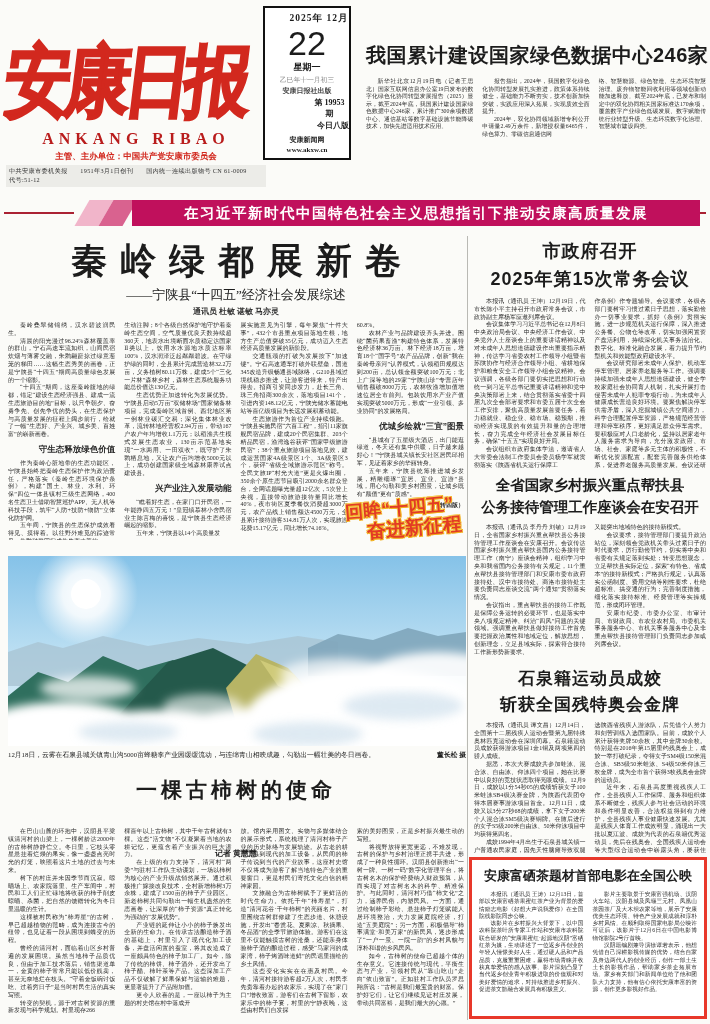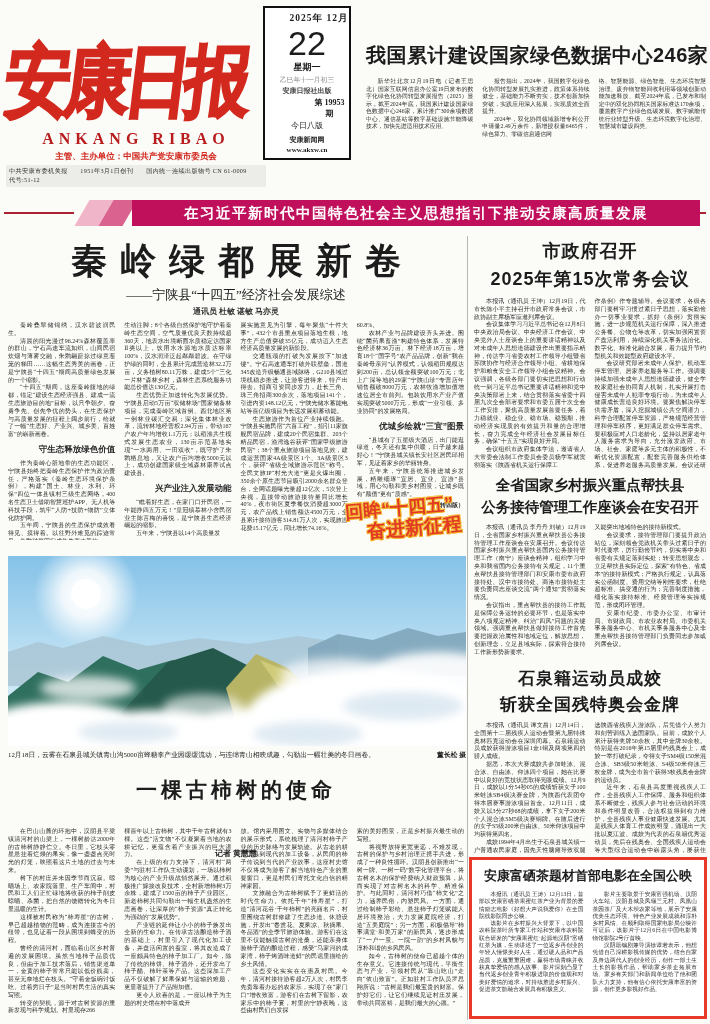--- a/index.html
+++ b/index.html
@@ -23,21 +23,21 @@
 
   .datebox { left:263px; top:6px; width:88px; height:154px; border:2px solid #111;
              display:flex; flex-direction:column; justify-content:space-evenly;
              text-align:center; padding:3px 0; background:#fff; }
   .db-ym   { font-size:9.5px; font-weight:bold; letter-spacing:1px;padding-left:24px; }
   .db-day  { font-size:34px; font-weight:normal; line-height:1; }
   .db-wk   { font-size:9px; font-weight:bold; }
   .db-lunar{ font-size:6.8px; color:#8a8a8a; }
   .db-pub  { font-size:7px; color:#444;font-weight:bold; }
   .db-issue{ font-size:8px; font-weight:bold;padding-left:45px; }
-  .db-pages{ font-size:8px; font-weight:normal; }
+  .db-pages{ font-size:8px; font-weight:bold;text-align:right; }
   .db-site { font-size:7px; font-weight:bold; margin-top:3px; }
   .db-url  { font-size:7px; font-weight:bold; }
 
   
   .topstory { left:366px; top:42px; width:340px; }
   .ts-head  { font-size:20px; font-weight:900; letter-spacing:0.5px; white-space:nowrap; }
   .bodycols { display:flex; overflow:hidden; text-align:justify; color:#2b2b2b; }
   .bodycols .col { flex:1; }
   .bodycols .col + .col { margin-left:9px; }
   .col p { text-indent:2em; margin:0; }

